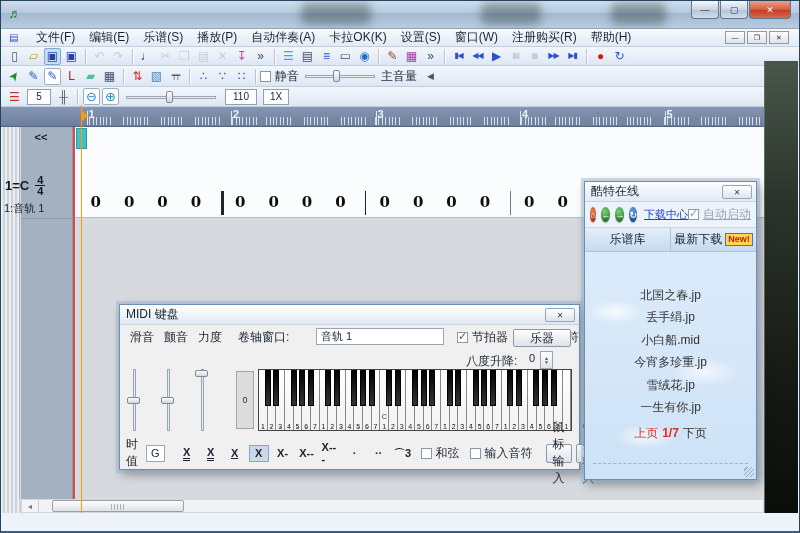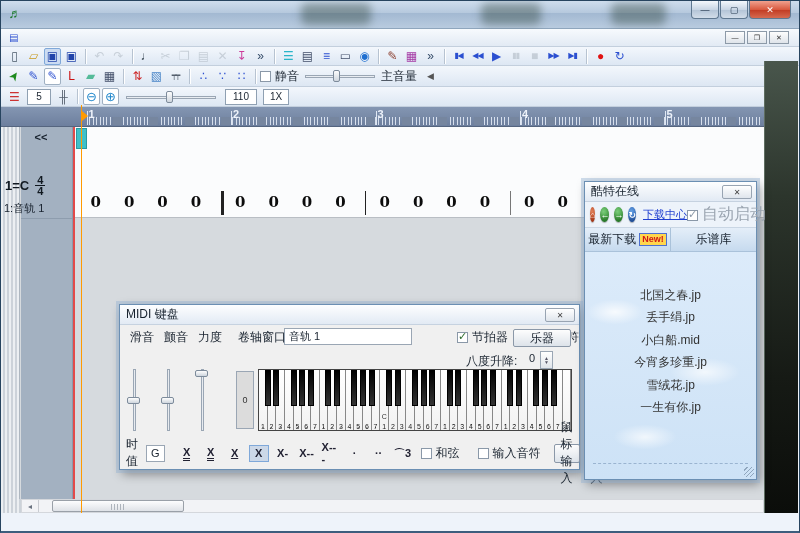--- a/index.html
+++ b/index.html
@@ -140,21 +140,21 @@
   
   #online-panel{left:583px;top:180px;width:173px;height:299px;z-index:30;}
   .op-toolbar{position:absolute;left:0;top:20px;width:100%;height:26px;background:#edf3fa;border-bottom:1px solid #c9d6e4;
     display:flex;align-items:center;padding:0 5px;}
   .op-ico{width:15px;height:15px;border-radius:50%;margin-right:5px;display:flex;align-items:center;justify-content:center;
     color:#fff;font-size:9px;font-weight:bold;box-shadow:inset 0 -3px 4px rgba(0,0,0,.25),0 1px 1px rgba(0,0,0,.3);}
   .op-home{background:radial-gradient(circle at 35% 30%,#f08a60,#cc3a12);}
   .op-green{background:radial-gradient(circle at 35% 30%,#7ed07e,#1f8a1f);}
   .op-blue{background:radial-gradient(circle at 35% 30%,#6aa6e8,#1b55b8);}
   .op-link{color:#1f3fd0;text-decoration:underline;font-size:11px;margin-left:2px;white-space:nowrap;}
-  .op-auto{margin-left:auto;font-size:16px;color:#9aa4b0;white-space:nowrap;}
+  .op-auto{margin-left:auto;font-size:12px;color:#9aa4b0;white-space:nowrap;text-decoration:underline;}
   .op-tabs{position:absolute;left:0;top:46px;width:100%;height:24px;display:flex;
     background:linear-gradient(180deg,#e4eef9,#c6daee);border-bottom:1px solid #aac2da;font-size:12px;color:#16202c;}
   .op-tab{flex:1;display:flex;align-items:center;justify-content:center;position:relative;}
   .op-tab + .op-tab{border-left:1px solid #aac2da;}
   .badge{background:#ffd64d;color:#d01818;border:1px solid #4d6fd0;font-size:9px;font-weight:bold;
     padding:0 2px;margin-left:3px;line-height:11px;}
   .op-content{position:absolute;left:0;top:70px;width:100%;bottom:0;
     background:
       radial-gradient(40px 18px at 30px 60px,rgba(255,255,255,.8),transparent 70%),
       radial-gradient(50px 20px at 120px 120px,rgba(255,255,255,.7),transparent 70%),
@@ -185,20 +185,21 @@
     <div class="app-icon">♬</div>
     <div class="win-btns">
       <div class="win-btn">—</div>
       <div class="win-btn">▢</div>
       <div class="win-btn close">✕</div>
     </div>
   </div>
 
   <div class="menubar">
     <span class="menu-doc-icon">▤</span>
+    <span id="menu-items"><span class="menu-item">文件(F)</span><span class="menu-item">编辑(E)</span><span class="menu-item">乐谱(S)</span><span class="menu-item">播放(P)</span><span class="menu-item">自动伴奏(A)</span><span class="menu-item">卡拉OK(K)</span><span class="menu-item">设置(S)</span><span class="menu-item">窗口(W)</span><span class="menu-item">注册购买(R)</span><span class="menu-item">帮助(H)</span></span>
     <span class="child-controls" id="child-controls">
         <span class="child-btn">—</span>
         <span class="child-btn">❐</span>
         <span class="child-btn">✕</span>
       </span>
   </div>
 
   <div class="toolbar" id="toolbar1">
       <span class="tb-btn">
         <span style="color: rgb(74, 90, 106);">▯</span>
@@ -438,21 +439,21 @@
   <div class="dialog" id="midi-dialog">
     <div class="dlg-title">
       <span>MIDI 键盘</span>
       <span class="dlg-close">✕</span>
     </div>
     <div class="mrow1">
       <span class="t" style="left:10px">滑音</span>
       <span class="t" style="left:44px">颤音</span>
       <span class="t" style="left:78px">力度</span>
       <span class="t" style="left:118px">卷轴窗口:</span>
-      <span class="mtb" style="left:164px;top:-1px;width:128px">音轨 1</span>
+      <span class="mtb" style="left:196px;top:-1px;width:128px">音轨 1</span>
       <span class="t" style="left:337px"><span class="cb checked"></span><span>节拍器</span></span>
       <span class="t" style="left:396px"><span class="cb checked"></span><span>显示音符</span></span>
     </div>
     <div style="position:absolute;left:0;top:46px;width:100%;height:20px;font-size:12px">
       
     </div>
 
     <span style="position:absolute;left:346px;top:48px;white-space:nowrap;font-size:12px">八度升降:</span>
     <span style="position:absolute;left:404px;top:47px;width:16px;text-align:center;font-size:11px">0</span>
     <span class="spin" style="left:420px;top:46px">
@@ -641,55 +642,60 @@
             <span>·</span>
           </span>
           <span class="dur-btn">
             <span>··</span>
           </span>
           <span class="dur-btn">
             <span>⌒3</span>
           </span>
         </span>
       <span style="white-space:nowrap;margin-left:6px"><span class="cb"></span><span>和弦</span></span>
-      <span style="white-space:nowrap;margin-left:18px"><span class="cb"></span><span>输入音符</span></span>
+      <span style="white-space:nowrap;margin-left:10px"><span class="cb"></span><span>输入音符</span></span>
       <span class="btn" style="height:19px;padding:0 6px;margin-left:13px">鼠标输入</span>
       <span class="btn" style="height:19px;padding:0 6px;margin-left:4px">键盘输入</span>
     </div>
   </div>
 
   <div class="dialog" id="online-panel">
     <div class="dlg-title">
       <span>酷特在线</span>
       <span class="dlg-close">✕</span>
     </div>
     <div class="op-toolbar">
       <span class="op-ico op-home">⌂</span>
       <span class="op-ico op-green">←</span>
       <span class="op-ico op-green">→</span>
       <span class="op-ico op-blue">↻</span>
       <span class="op-link">下载中心</span>
       <span class="op-auto"><span class="cb checked gray"></span><span>自动启动</span></span>
     </div>
     <div class="op-tabs">
       <span class="op-tab">
+          <span>乐谱库</span>
+        </span>
+      <span class="op-tab">
         <span>最新下载</span>
         <span class="badge">New!</span>
       </span>
-      <span class="op-tab">
-          <span>乐谱库</span>
-        </span>
     </div>
     <div class="op-content">
       <div class="op-list" id="online-list">
           <div class="op-item">北国之春.jp</div>
           <div class="op-item">丢手绢.jp</div>
           <div class="op-item">小白船.mid</div>
           <div class="op-item">今宵多珍重.jp</div>
           <div class="op-item">雪绒花.jp</div>
           <div class="op-item">一生有你.jp</div>
+          <div class="op-pager">
+            <span class="red">上页</span>
+            <span class="page">1/7</span>
+            <span class="next">下页</span>
+          </div>
         </div>
       <div class="op-dash"></div>
       <div class="op-grip"></div>
     </div>
   </div>
 
 </div>
 
 </body></html>

